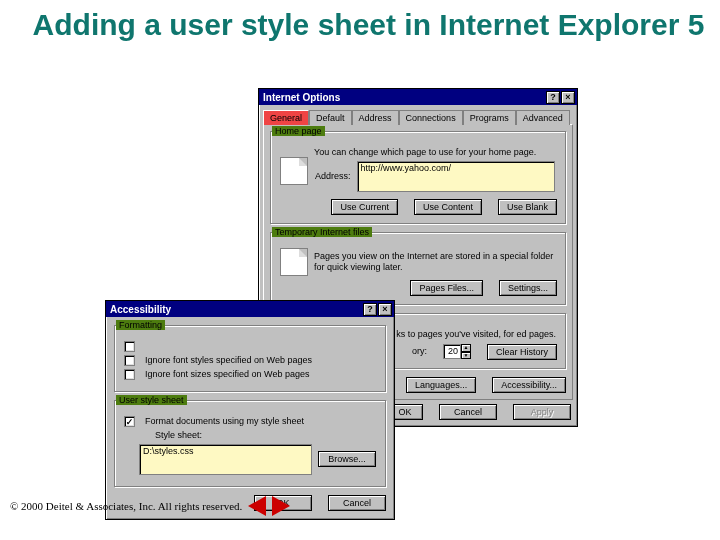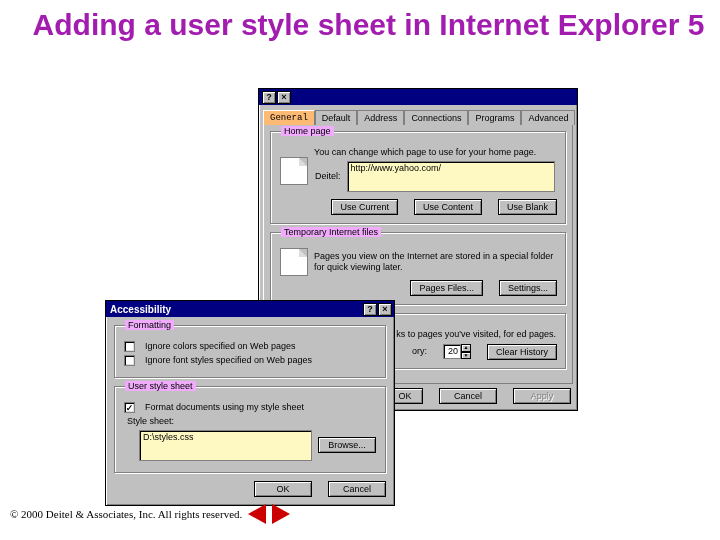--- a/index.html
+++ b/index.html
@@ -8,28 +8,28 @@
     width: 720px;
     height: 540px;
     font-family: Arial, sans-serif;
     background: #fff;
     position: relative;
     overflow: hidden;
   }
   .slide-title {
     font-size: 30px;
     font-weight: bold;
-    color: #a21caf;
+    color: #0f766e;
     text-align: center;
     margin: 8px 0 4px 17px;
     line-height: 1.15;
   }
   .footer {
     position: absolute;
-    bottom: 16px;
+    bottom: 24px;
     left: 10px;
     font-size: 11px;
     font-family: "Times New Roman", serif;
     display: flex;
     align-items: center;
     gap: 6px;
   }
   .arrow-btn {
     width: 0; height: 0;
     border-top: 10px solid transparent;
@@ -83,43 +83,42 @@
     border-bottom: none;
     padding: 2px 6px;
     font-size: 9px;
     position: relative;
     top: 1px;
     cursor: pointer;
   }
   .tab.active {
     border-color: #fff #808080 #c0c0c0 #fff;
     z-index: 2;
-    background: #fdba74;
-    font-family: Liberation Mono, monospace;
+    background: #ef4444;
   }
   .panel {
     margin: 0 4px 4px 4px;
     border: 1px solid #fff;
     border-right-color: #808080;
     border-bottom-color: #808080;
     padding: 6px;
     background: #c0c0c0;
   }
   .groupbox {
     border: 1px solid #808080;
     box-shadow: inset 1px 1px 0 #fff, 1px 1px 0 #fff;
     position: relative;
     padding: 12px 8px 8px 8px;
     margin-bottom: 8px;
   }
   .groupbox > .legend {
     position: absolute;
     top: -6px;
-    left: 10px;
-    background: #f0abfc;
+    left: 1px;
+    background: #4d7c0f;
     padding: 0 3px;
     font-size: 9px;
   }
   .btn {
     background: #c0c0c0;
     border: 1px solid #000;
     box-shadow: inset 1px 1px 0 #fff, inset -1px -1px 0 #808080;
     padding: 2px 8px;
     font-size: 9px;
     min-width: 58px;
@@ -199,41 +198,42 @@
   #io-win { left: 258px; top: 88px; width: 320px; }
   #acc-win { left: 105px; top: 300px; width: 290px; }
 </style>
 </head>
 <body>
 
 <div class="slide-title">Adding a user style sheet in Internet Explorer 5</div>
 
 <div id="io-win" class="win">
   <div class="titlebar">
+    <span class="title">Internet Options</span>
     <span class="winbtn">?</span>
     <span class="winbtn">×</span>
   </div>
   <div class="tabs">
     <div class="tab active">General</div>
     <div class="tab">Default</div>
     <div class="tab">Address</div>
     <div class="tab">Connections</div>
     <div class="tab">Programs</div>
     <div class="tab">Advanced</div>
   </div>
   <div class="panel">
 
     <div class="groupbox">
       <span class="legend">Home page</span>
       <div class="row">
         <div class="docicon"></div>
         <div class="small" style="flex:1">
           <div>You can change which page to use for your home page.</div>
           <div class="row">
-            <span>Deitel:</span>
+            <span>Address:</span>
             <div class="textbox" style="flex:1">http://www.yahoo.com/</div>
           </div>
         </div>
       </div>
       <div class="btnrow">
         <span class="btn">Use Current</span>
         <span class="btn">Use Content</span>
         <span class="btn">Use Blank</span>
       </div>
     </div>
@@ -261,53 +261,60 @@
           <span class="num">20</span>
           <span class="arrows">
               <span class="ar">▲</span>
               <span class="ar">▼</span>
             </span>
         </span>
         <span class="btn">Clear History</span>
       </div>
     </div>
 
+    <div class="btnrow">
+      <span class="btn">Languages...</span>
+      <span class="btn">Accessibility...</span>
+    </div>
   </div>
   <div class="btnrow" style="padding:0 6px 6px 0">
     <span class="btn" style="min-width:36px">OK</span>
     <span class="btn">Cancel</span>
     <span class="btn disabled">Apply</span>
   </div>
 </div>
 
 <div id="acc-win" class="win">
   <div class="titlebar">
     <span class="title">Accessibility</span>
     <span class="winbtn">?</span>
     <span class="winbtn">×</span>
   </div>
   <div style="padding:8px">
     <div class="groupbox">
       <span class="legend">Formatting</span>
       <div class="row">
           <span class="checkbox"></span>
-          <span class="small">Ignore colors specified on Web pages</span>
         </div>
       <div class="row">
           <span class="checkbox"></span>
           <span class="small">Ignore font styles specified on Web pages</span>
         </div>
+      <div class="row">
+          <span class="checkbox"></span>
+          <span class="small">Ignore font sizes specified on Web pages</span>
+        </div>
     </div>
     <div class="groupbox">
       <span class="legend">User style sheet</span>
       <div class="row">
         <span class="checkbox">✓</span>
         <span class="small">Format documents using my style sheet</span>
       </div>
-      <div class="small" style="margin-left:4px">Style sheet:</div>
+      <div class="small" style="margin-left:32px">Style sheet:</div>
       <div class="row" style="margin-left:16px">
         <div class="textbox" style="flex:1">D:\styles.css</div>
         <span class="btn">Browse...</span>
       </div>
     </div>
     <div class="btnrow">
       <span class="btn">OK</span>
       <span class="btn">Cancel</span>
     </div>
   </div>

